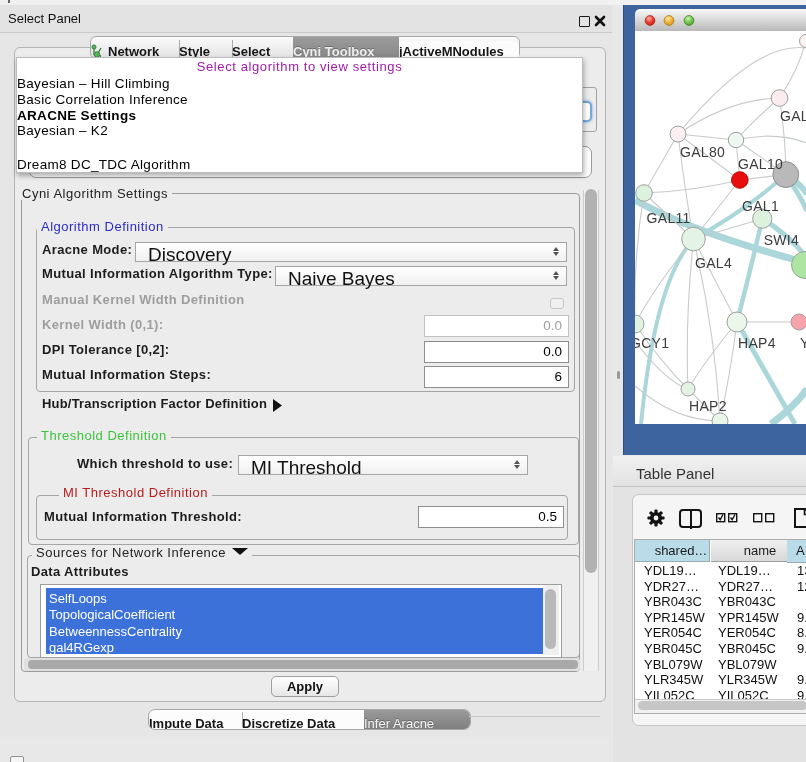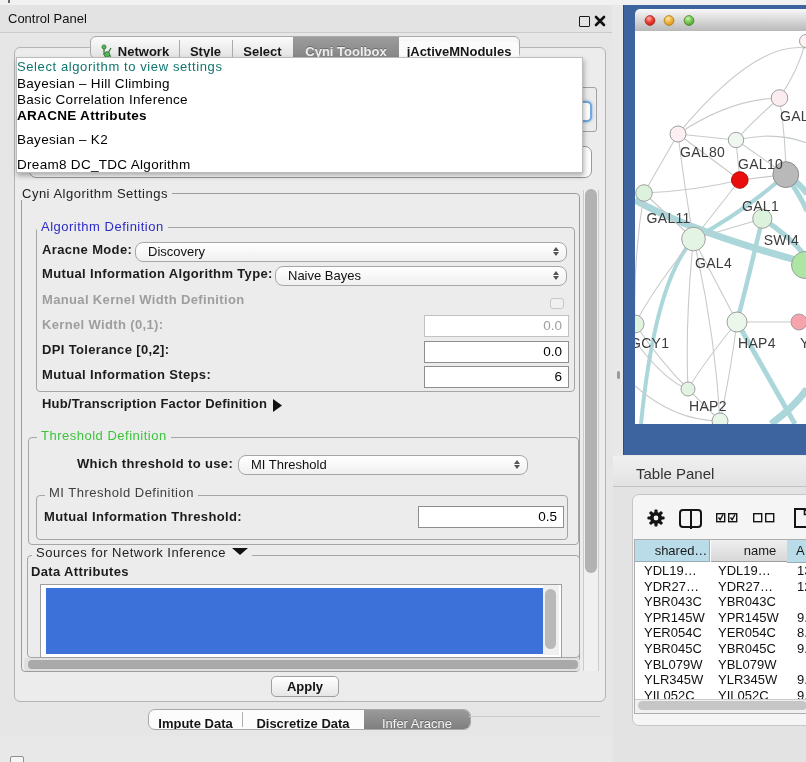--- a/index.html
+++ b/index.html
@@ -1,37 +1,37 @@
 <!DOCTYPE html>
 <html><head><meta charset="utf-8"><style>
 html,body{margin:0;padding:0}
 body{width:806px;height:762px;position:relative;font-family:"Liberation Sans",sans-serif;background:#e8e8e8;overflow:hidden}
 .abs{position:absolute}
 .lbl{position:absolute;font-size:13px;letter-spacing:0.35px;font-weight:bold;color:#1c1c1c;white-space:nowrap}
 .dis{color:#9e9e9e}
 .grp{position:absolute;border:1px solid #a3a3a3;border-radius:4px}
 .gt{position:absolute;font-size:13px;letter-spacing:0.5px;background:#ececec;padding:0 4px;white-space:nowrap;z-index:3;line-height:13px}
-.combo{position:absolute;background:linear-gradient(#ffffff,#f0f0f0);border:1px solid #a6a6a6;border-radius:8px;font-size:13px;color:#111}
+.combo{position:absolute;background:linear-gradient(#ffffff,#f0f0f0);border:1px solid #a6a6a6;border-radius:0;font-size:19px;color:#111}
 .combo .tx{position:absolute;left:12px;top:1.5px;white-space:nowrap}
 .arr{position:absolute;right:6px;top:50%;width:7px;height:15px;margin-top:-7.5px}
 .arr:before{content:"";position:absolute;left:0;top:0;border:3px solid transparent;border-bottom:4px solid #555}
 .arr:after{content:"";position:absolute;left:0;bottom:0;border:3px solid transparent;border-top:4px solid #555}
 .fld{position:absolute;background:#fff;border:1px solid #8e8e8e;font-size:13.5px;color:#000;text-align:left}
 .fld .v{position:absolute;right:6px;top:2px}
 .pitem{position:absolute;left:0;font-size:13.5px;letter-spacing:0.3px;color:#000;white-space:nowrap;line-height:16px}
-.seg{position:absolute;top:4px;height:100%;display:flex;align-items:center;justify-content:center;font-size:13px;font-weight:bold;color:#161616;white-space:nowrap}
+.seg{position:absolute;top:4px;height:100%;display:flex;align-items:center;justify-content:flex-start;font-size:13px;font-weight:bold;color:#161616;white-space:nowrap}
 </style></head><body>
 
 <div class="abs" style="left:0;top:0;width:806px;height:5px;background:#f1f1f1"></div>
 <div class="abs" style="left:8px;top:0;width:2px;height:3px;background:#666"></div>
 
 <div class="abs" style="left:0;top:5px;width:612px;height:732px;background:#e6e6e6">
 
   <div class="abs" style="left:0;top:0;width:612px;height:27px;background:#e3e3e3;border-bottom:1px solid #cacaca">
-    <div class="abs" style="left:8px;top:6px;font-size:13px;color:#111">Control Panel</div>
+    <div class="abs" style="left:8px;top:6px;font-size:13px;color:#111">Select Panel</div>
     <div class="abs" style="left:579px;top:11px;width:9px;height:9px;border:1.6px solid #1a1a1a;border-radius:1px"></div>
     <svg class="abs" style="left:594px;top:10px" width="12" height="12" viewBox="0 0 12 12">
         <path d="M2 2 L10 10 M10 2 L2 10" stroke="#111" stroke-width="2.6" stroke-linecap="round"></path>
       </svg>
   </div>
 
   <div class="abs" style="left:14px;top:42px;width:590px;height:653px;background:#ececec;border:1px solid #b4b4b4;border-radius:6px"></div>
 
   <div class="abs" style="left:300px;top:82px;width:295px;height:43px;border:1px solid #a2a2a2;border-radius:3px"></div>
   <div class="abs" style="left:320px;top:96px;width:268px;height:17px;border:2px solid #74a7dc;border-radius:5px;background:#fff;box-shadow:0 0 3px #74a7dc"></div>
@@ -99,36 +99,37 @@
 <div class="grp" style="left:28px;top:437px;width:549px;height:106px;border-color:#a5a5a5"></div>
 <div class="gt" style="left:37px;top:428.5px;color:#3cc53c">Threshold Definition</div>
 
 <div class="lbl" style="left:77px;top:456px">Which threshold to use:</div>
 <div class="combo" style="left:238px;top:454.5px;width:288px;height:18px">
     <span class="tx">MI Threshold</span>
     <span class="arr"></span>
   </div>
 
 <div class="grp" style="left:36px;top:495px;width:530px;height:43px;border-color:#a5a5a5"></div>
-<div class="gt" style="left:45px;top:486px;color:#404040">MI Threshold Definition</div>
+<div class="gt" style="left:59px;top:486px;color:#b91c1c">MI Threshold Definition</div>
 
 <div class="lbl" style="left:44px;top:509px">Mutual Information Threshold:</div>
 <div class="fld" style="left:418px;top:506px;width:144px;height:20px">
     <span class="v">0.5</span>
   </div>
 
 <div class="grp" style="left:27px;top:555px;width:551px;height:101px;border-color:#a5a5a5"></div>
 <div class="gt" style="left:32px;top:546px;color:#222;font-weight:normal">Sources for Network Inference <svg width="16" height="7" viewBox="0 0 16 7" style="vertical-align:2px;margin-left:2px">
       <path d="M0 0 L16 0 L8 7 Z" fill="#111"></path>
     </svg></div>
 
 <div class="lbl" style="left:31px;top:564px">Data Attributes</div>
 
 <div class="abs" style="left:40px;top:584px;width:520px;height:72px;background:#fff;border:1px solid #9e9e9e">
   <div class="abs" style="left:5px;top:3px;width:497px;height:66px;background:#3b71d8"></div>
+  <div class="abs" style="left:8px;top:5.5px;font-size:13px;color:#fff;line-height:16.5px;white-space:nowrap">SelfLoops<br>TopologicalCoefficient<br>BetweennessCentrality<br>gal4RGexp</div>
   <div class="abs" style="left:502px;top:0;width:16px;height:70px;background:#f0f0f0"></div>
   <div class="abs" style="left:504px;top:4px;width:11px;height:60px;background:#b9b9b9;border-radius:6px"></div>
 </div>
 
 <div class="abs" style="left:24px;top:658px;width:556px;height:13px;background:#e0e0e0;border-radius:3px"></div>
 <div class="abs" style="left:28px;top:660px;width:550px;height:9px;background:#a9a9a9;border-radius:4px"></div>
 
 <div class="abs" style="left:583px;top:190px;width:16px;height:481px;background:#f0f0f0;border-left:1px solid #cccccc;border-right:1px solid #cccccc;box-sizing:border-box"></div>
 <div class="abs" style="left:585px;top:189px;width:12px;height:384px;background:#b2b2b2;border-radius:6px"></div>
 
@@ -136,25 +137,25 @@
 
 <div class="abs" style="left:148px;top:709px;width:321px;height:19px;background:#fcfcfc;border:1px solid #a8a8a8;border-radius:7px;overflow:hidden">
   <div class="seg" style="left:0;width:93px;font-size:13px">Impute Data</div>
   <div class="abs" style="left:93px;top:2px;width:1px;height:15px;background:#b0b0b0"></div>
   <div class="seg" style="left:93px;width:122px;font-size:13px">Discretize Data</div>
   <div class="abs" style="left:215px;top:0;width:106px;height:19px;background:linear-gradient(#9a9a9a,#7f7f7f)"></div>
   <div class="seg" style="left:215px;width:106px;font-size:13px;color:#f4f4f4;font-weight:normal;text-shadow:0 -1px 0 #666">Infer Aracne</div>
 </div>
 
 <div class="abs" style="left:16px;top:57px;width:565px;height:114px;background:#fff;border:1px solid #bcbcbc;box-shadow:1px 3px 5px rgba(0,0,0,0.3);z-index:9">
-  <div class="abs" style="left:0;top:1px;width:100%;text-align:left;font-size:13px;letter-spacing:0.6px;color:#0f766e">Select algorithm to view settings</div>
+  <div class="abs" style="left:0;top:1px;width:100%;text-align:center;font-size:13px;letter-spacing:0.6px;color:#a21caf">Select algorithm to view settings</div>
   <div class="pitem" style="top:17.5px">Bayesian – Hill Climbing</div>
   <div class="pitem" style="top:33.7px">Basic Correlation Inference</div>
-  <div class="pitem" style="top:49.9px;font-weight:bold">ARACNE Attributes</div>
-  <div class="pitem" style="top:74px">Bayesian – K2</div>
+  <div class="pitem" style="top:49.9px;font-weight:bold">ARACNE Settings</div>
+  <div class="pitem" style="top:65px">Bayesian – K2</div>
   <div class="pitem" style="top:98.5px">Dream8 DC_TDC Algorithm</div>
 </div>
 
 <div class="abs" style="left:623px;top:5px;width:183px;height:450px;background:#3e64a0;border-left:1px solid #2d4d7e;box-sizing:border-box">
   <div class="abs" style="left:11px;top:4px;width:172px;height:22px;background:linear-gradient(#f8f8f8,#b9b9b9);border-bottom:1px solid #8a8a8a;border-radius:5px 0 0 0"></div>
   <svg class="abs" style="left:11px;top:4px" width="80" height="22" viewBox="0 0 80 22">
     <defs>
       <radialGradient id="rl" cx="0.4" cy="0.3" r="0.8">
           <stop offset="0" stop-color="#ffb3ab"></stop>
           <stop offset="0.5" stop-color="#ee3b30"></stop>

